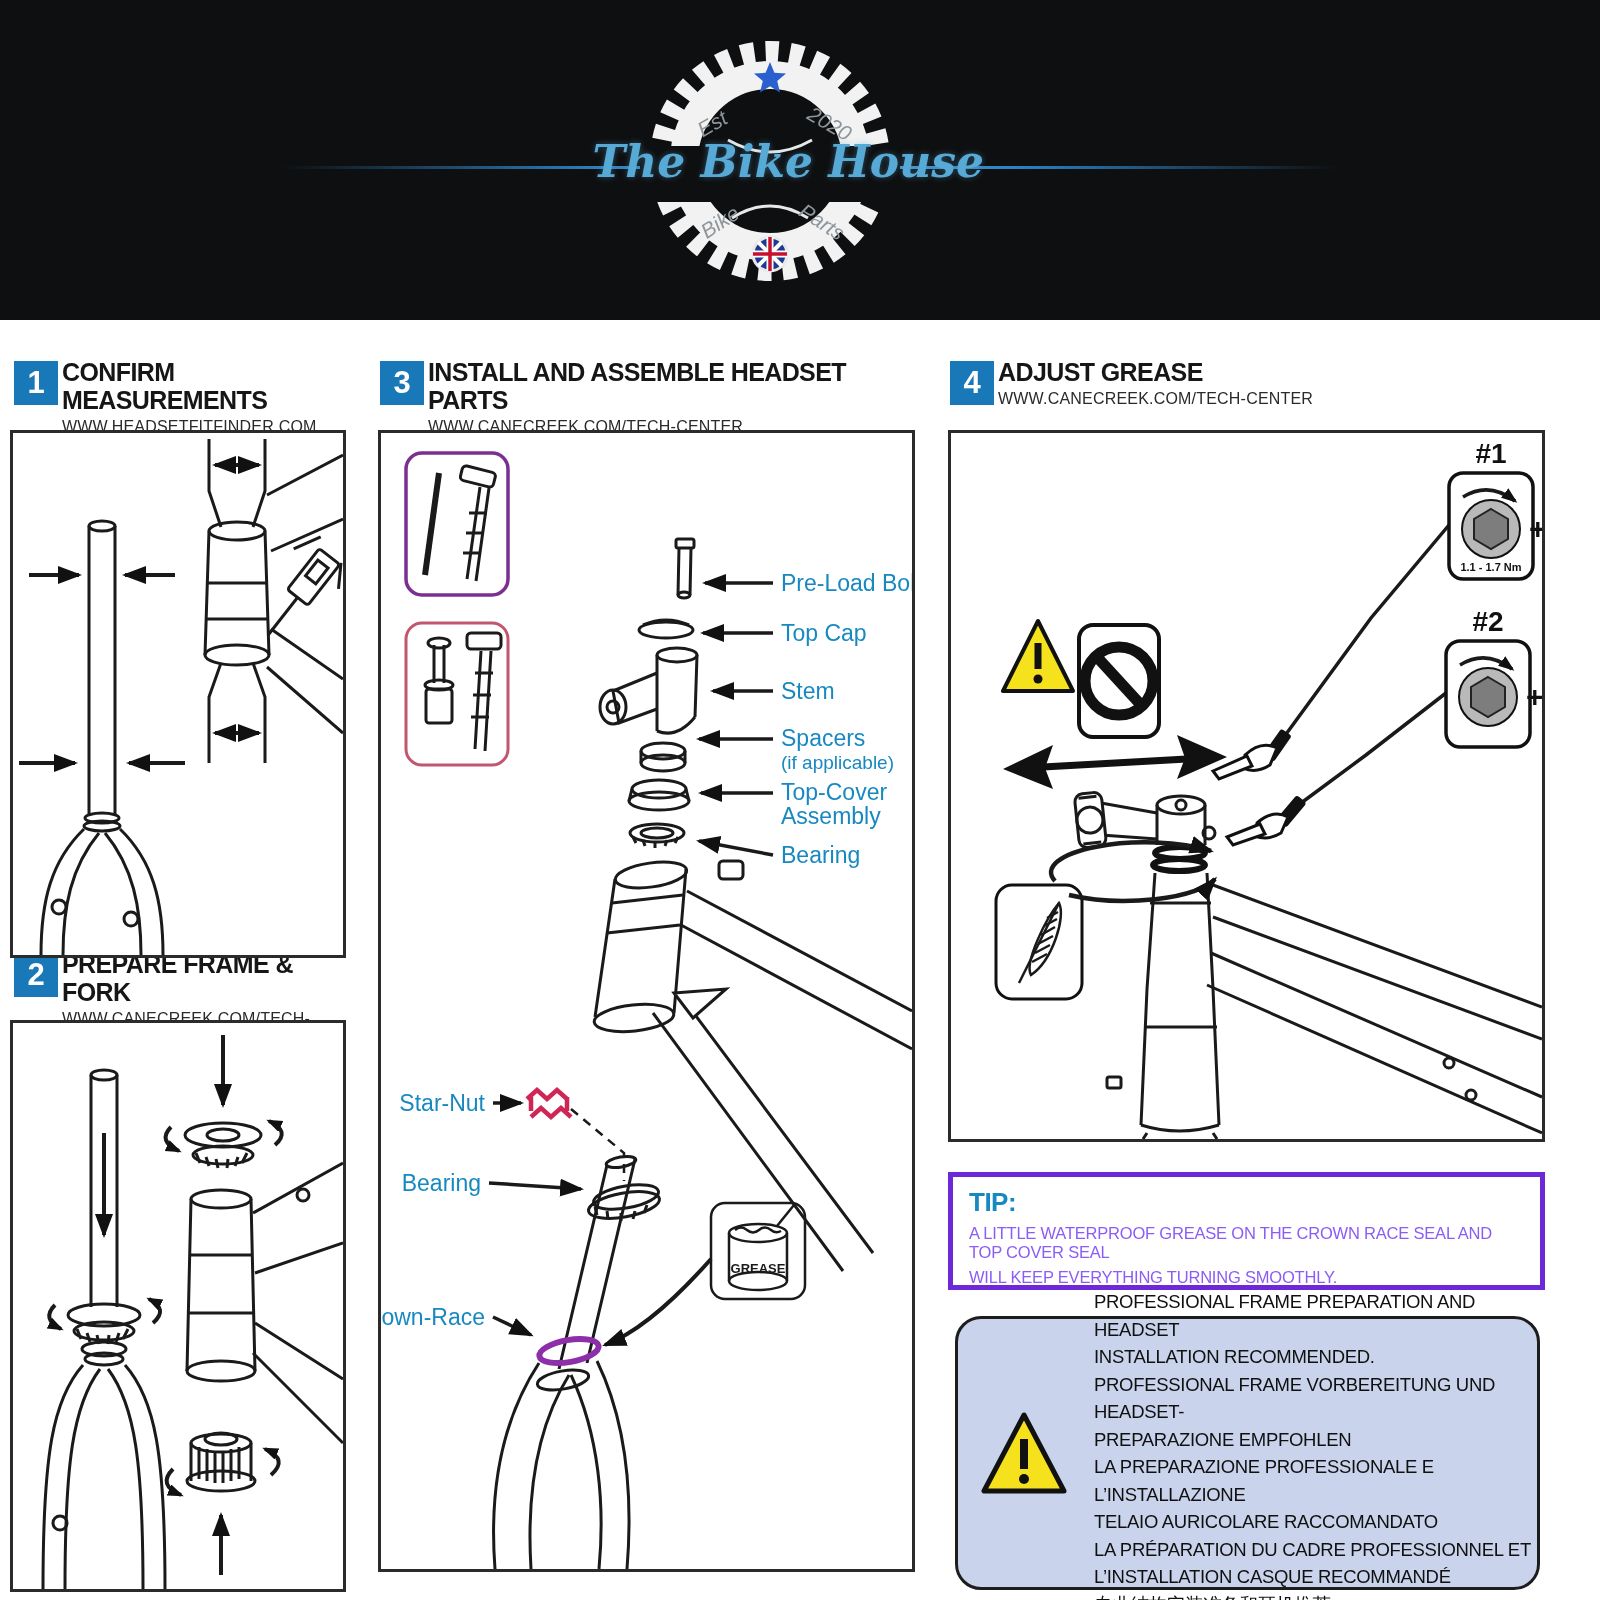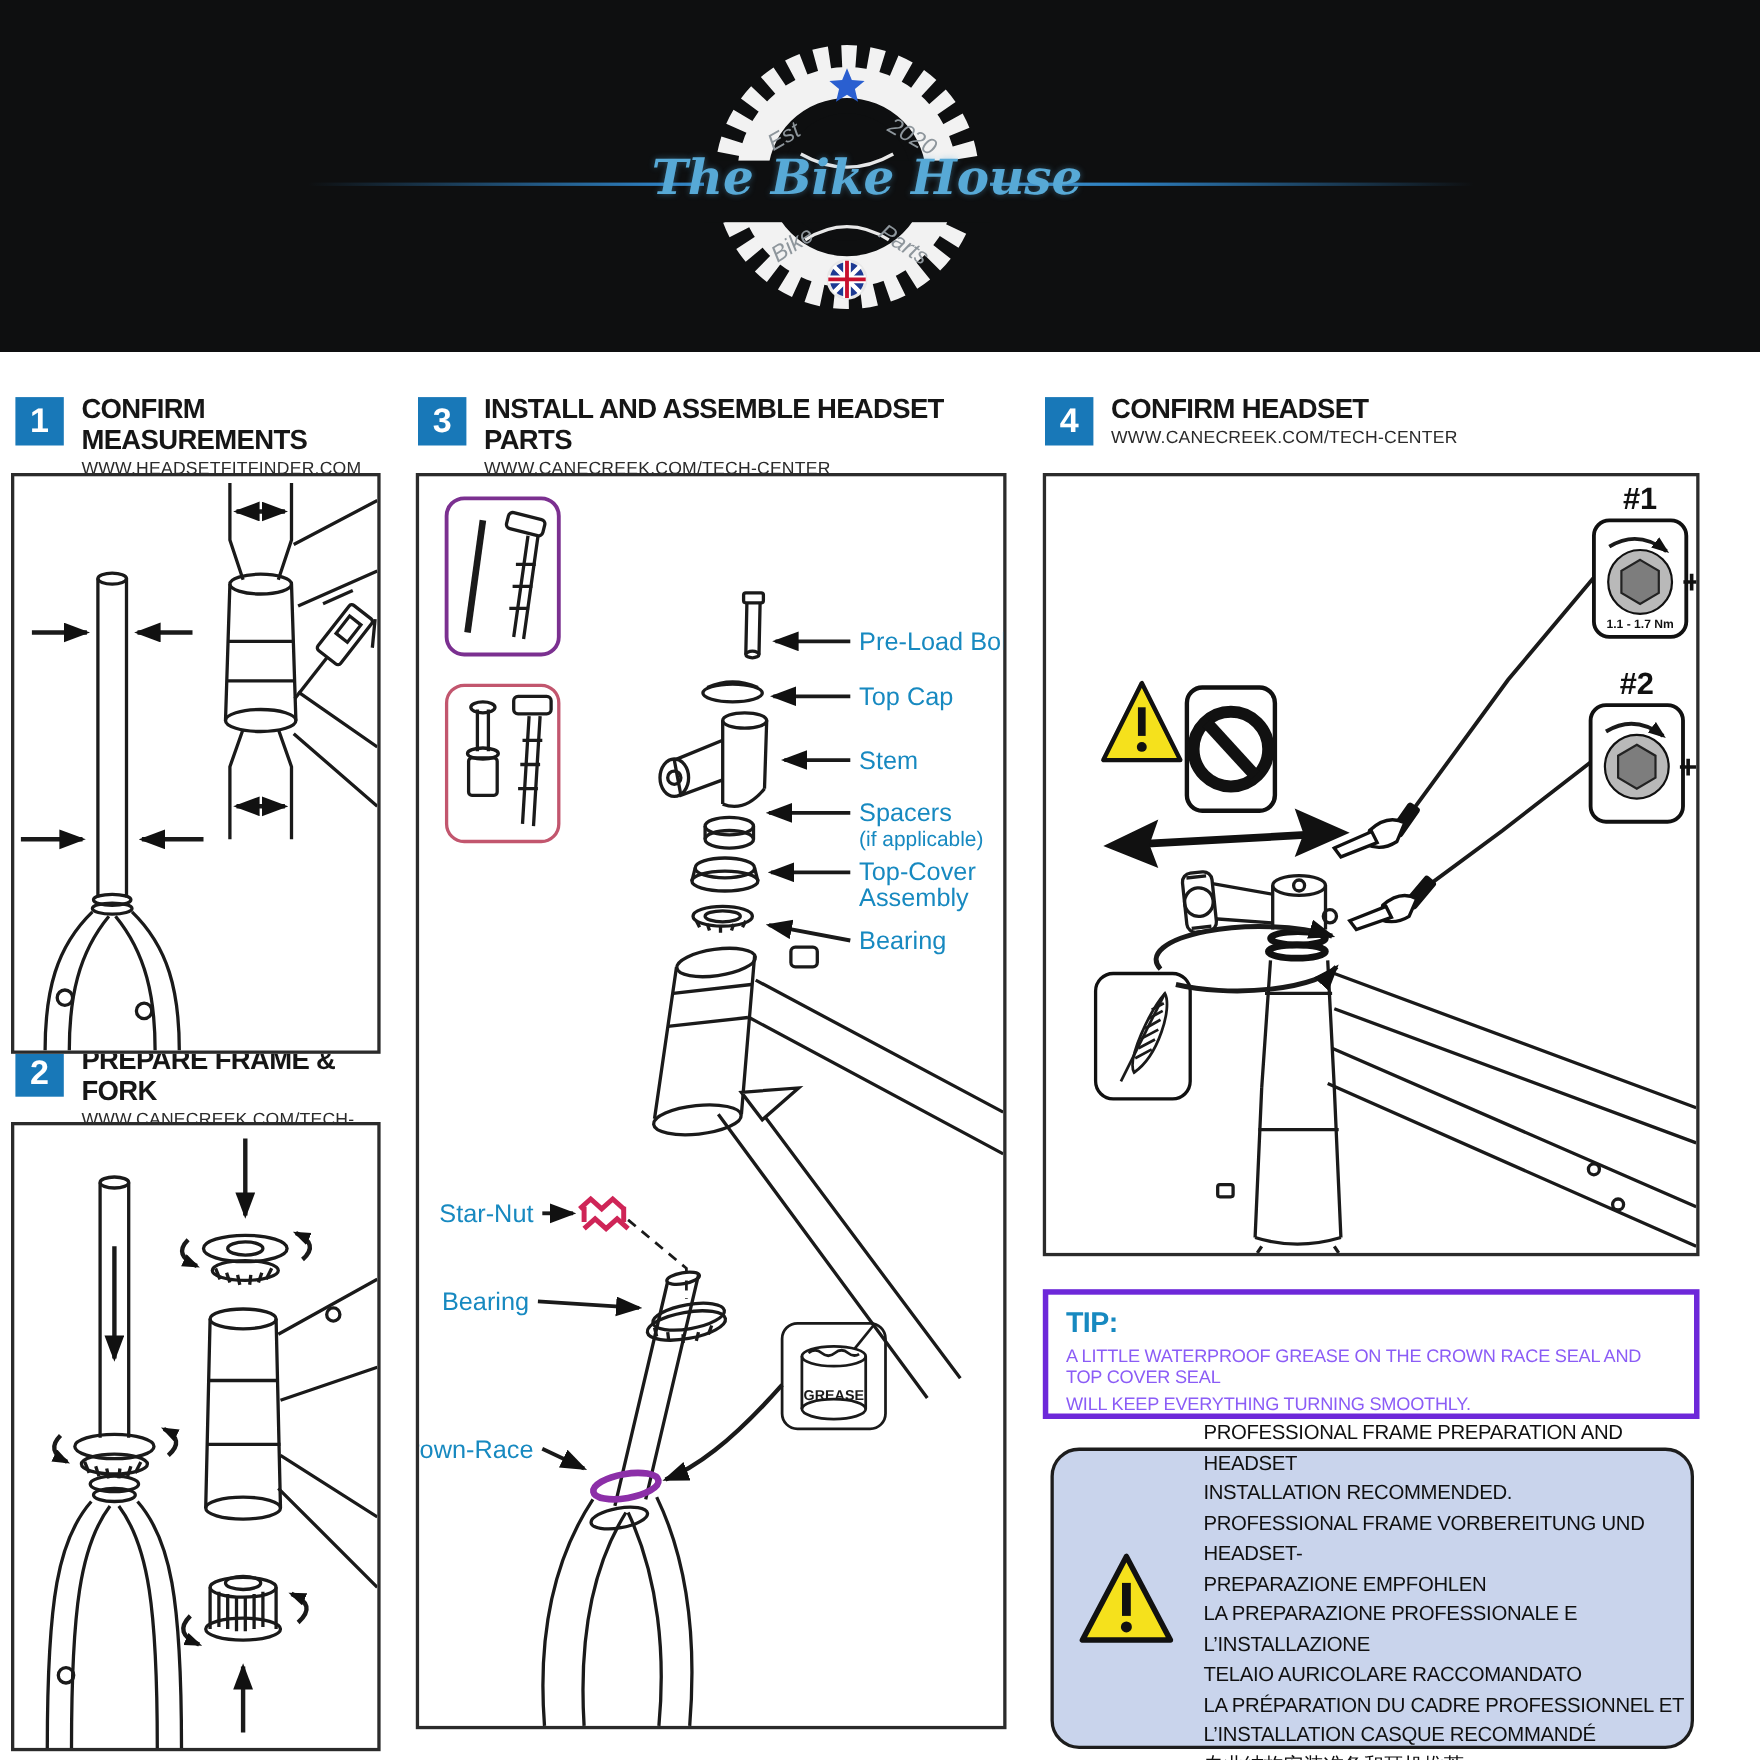--- a/index.html
+++ b/index.html
@@ -9,21 +9,21 @@
   .hdr-line{position:absolute;top:166px;left:280px;width:1060px;height:3px;
     background:linear-gradient(90deg,rgba(45,127,192,0) 0%,#2d7fc0 30%,#57a9d6 50%,#2d7fc0 70%,rgba(45,127,192,0) 100%);z-index:1;}
   .logo-wrap{position:absolute;left:640px;top:30px;width:260px;height:262px;z-index:2;}
   .brand{position:absolute;left:50%;top:136px;transform:translateX(-53%);z-index:3;
     font-family:"DejaVu Serif",serif;font-style:italic;font-weight:bold;font-size:44px;
     color:#57a9d6;white-space:nowrap;text-shadow:0 0 6px rgba(87,169,214,.45);}
   
   .sec-head{position:absolute;display:flex;align-items:flex-start;}
   .numbox{width:44px;height:44px;background:#1878b8;color:#fff;font-weight:bold;font-size:31px;
     display:flex;align-items:center;justify-content:center;flex:0 0 auto;margin-top:3px;}
-  .sec-txt{margin-left:16px;}
+  .sec-txt{margin-left:4px;}
   .sec-title{font-size:25px;font-weight:bold;color:#161616;letter-spacing:-0.6px;line-height:28px;}
   .sec-url{font-size:16px;color:#2a2a2a;margin-top:4px;letter-spacing:0.2px;}
   
   .dbox{position:absolute;background:#fff;border:3px solid #2b2b2b;box-sizing:border-box;}
   svg{display:block;}
   svg text{font-family:"Liberation Sans",sans-serif;}
   .lbl{fill:#1789c0;font-size:23px;}
   .lbl-sm{fill:#1789c0;font-size:19px;}
   .ln{stroke:#1a1a1a;fill:none;}
   
@@ -90,21 +90,21 @@
   <div class="numbox">3</div>
   <div class="sec-txt">
     <div class="sec-title">INSTALL AND ASSEMBLE HEADSET PARTS</div>
     <div class="sec-url">WWW.CANECREEK.COM/TECH-CENTER</div>
   </div>
 </div>
 
 <div class="sec-head" style="left:950px;top:358px;width:600px;">
   <div class="numbox">4</div>
   <div class="sec-txt">
-    <div class="sec-title">CONFIRM HEADSET</div>
+    <div class="sec-title">ADJUST GREASE</div>
     <div class="sec-url">WWW.CANECREEK.COM/TECH-CENTER</div>
   </div>
 </div>
 
 <div class="sec-head" style="left:14px;top:950px;width:340px;">
   <div class="numbox">2</div>
   <div class="sec-txt">
     <div class="sec-title">PREPARE FRAME &amp; FORK</div>
     <div class="sec-url">WWW.CANECREEK.COM/TECH-CENTER</div>
   </div>

